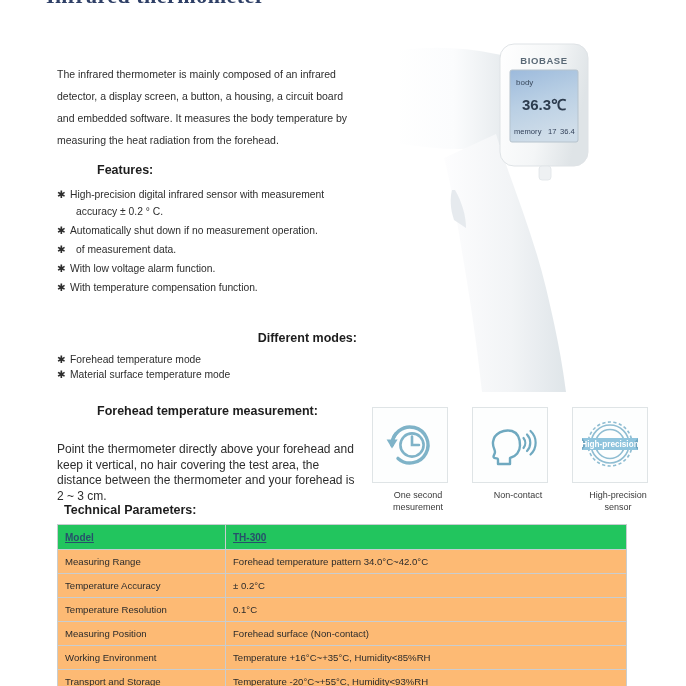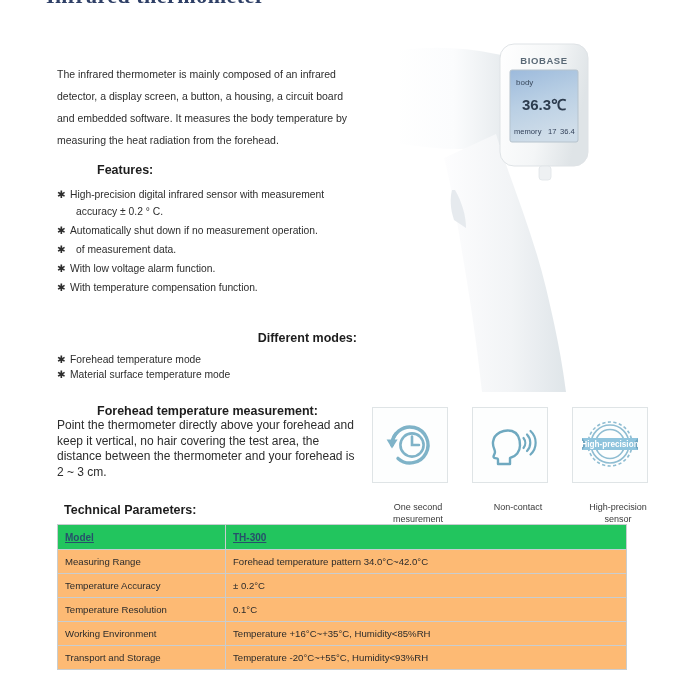--- a/index.html
+++ b/index.html
@@ -37,33 +37,33 @@
   .bullets li .cont{display:block;padding-left:6px;}
 
   .sec-features{position:absolute;left:57px;top:163px;width:300px;}
   .sec-features .sec-head{margin-bottom:9px;}
 
   .sec-modes{position:absolute;left:57px;top:331px;width:300px;}
   .sec-modes .sec-head{margin-bottom:7px;text-align:right;}
   .sec-modes .bullets li{line-height:15px;margin-bottom:0;}
 
   .sec-forehead{position:absolute;left:57px;top:404px;width:305px;}
-  .sec-forehead .sec-head{margin-bottom:0;}
+  .sec-forehead .sec-head{margin-bottom:24px;}
   .sec-forehead p{font-size:12px;line-height:15.5px;margin:0;color:#2d2d2d;}
 
   
   .icon-row{position:absolute;left:372px;top:407px;display:flex;gap:8px;}
   .icon-cell{width:92px;}
   .icon-box{
     width:76px;height:76px;border:1px solid #dfe4e6;
     background:#fdfefe;box-sizing:border-box;
     display:flex;align-items:center;justify-content:center;
   }
   .icon-cap{
-    margin-top:19px;text-align:center;font-size:9px;line-height:11.5px;
+    margin-top:7px;text-align:center;font-size:9px;line-height:11.5px;
     color:#3a3a3a;
   }
 
   
   .tbl-head{
     position:absolute;left:64px;top:503px;
     font-size:12.5px;font-weight:700;color:#1d1d1d;
   }
   table.params{
     position:absolute;left:57px;top:524px;width:570px;
@@ -191,20 +191,24 @@
       </tr>
       <tr>
         <td class="k">Temperature Accuracy</td>
         <td>± 0.2°C</td>
       </tr>
       <tr>
         <td class="k">Temperature Resolution</td>
         <td>0.1°C</td>
       </tr>
       <tr>
+        <td class="k">Measuring Position</td>
+        <td>Forehead surface (Non-contact)</td>
+      </tr>
+      <tr>
         <td class="k">Working Environment</td>
         <td>Temperature +16°C~+35°C, Humidity&lt;85%RH</td>
       </tr>
       <tr>
         <td class="k">Transport and Storage</td>
         <td>Temperature -20°C~+55°C, Humidity&lt;93%RH</td>
       </tr>
 
     </tbody>
   </table>

